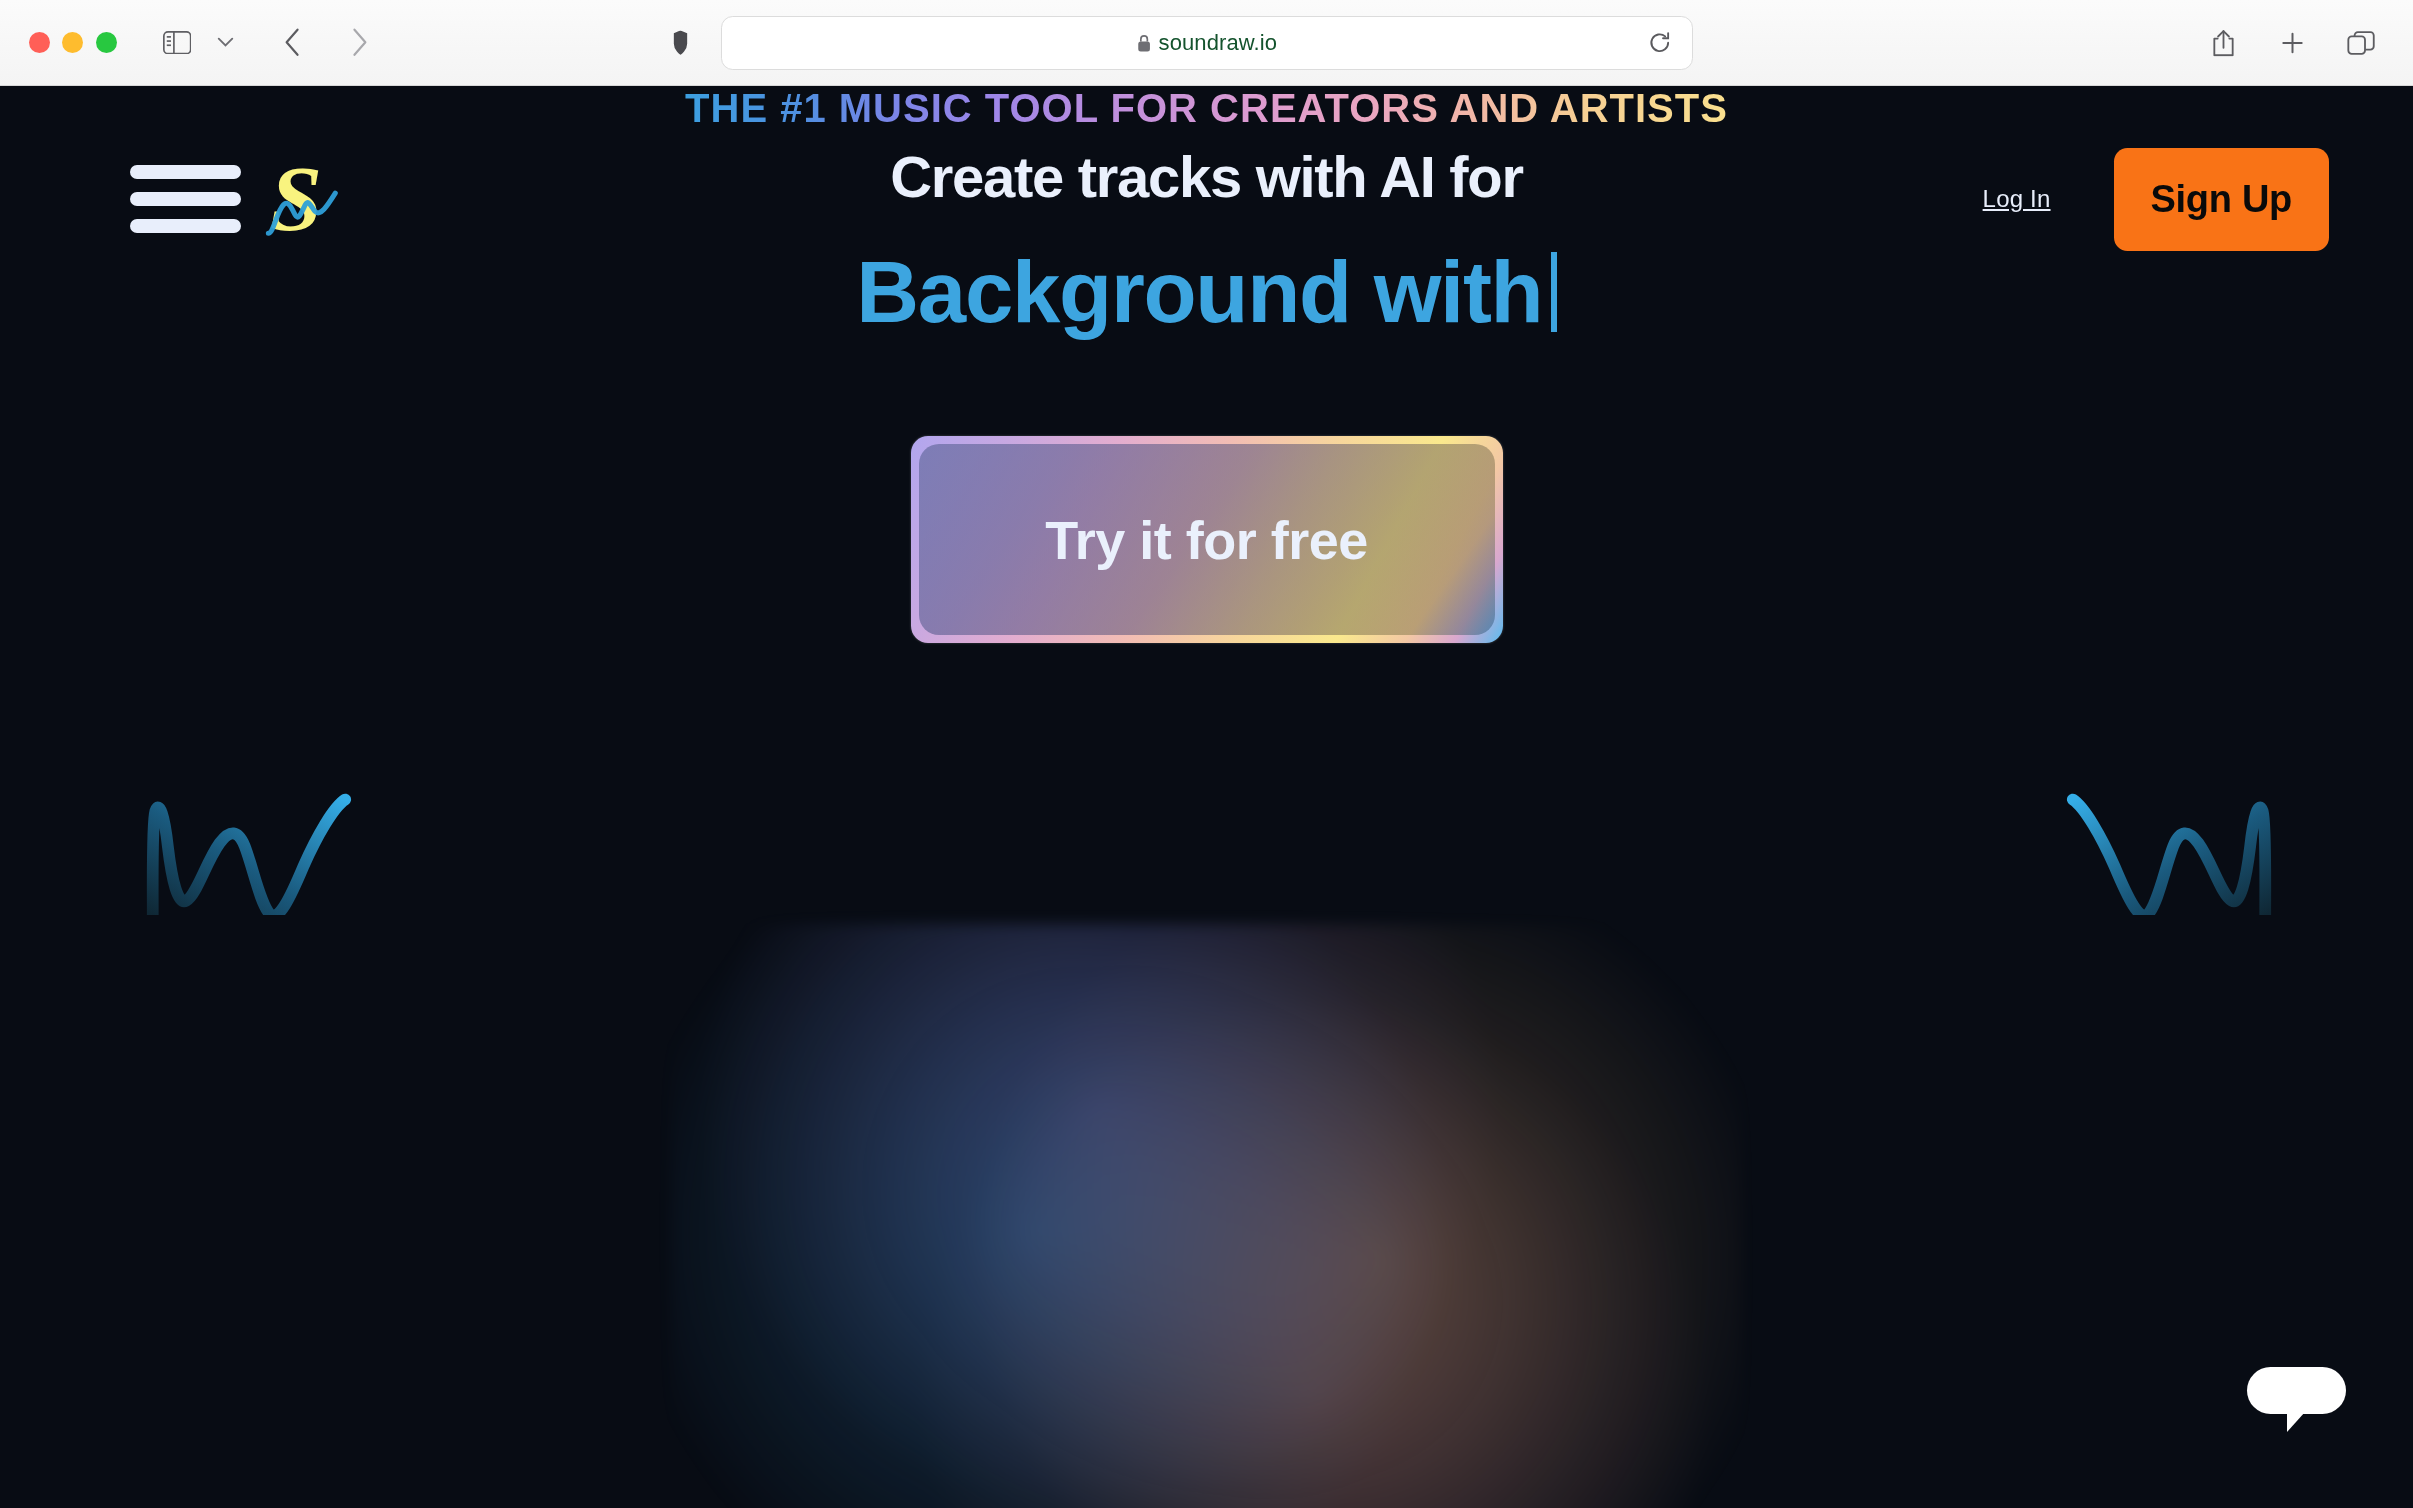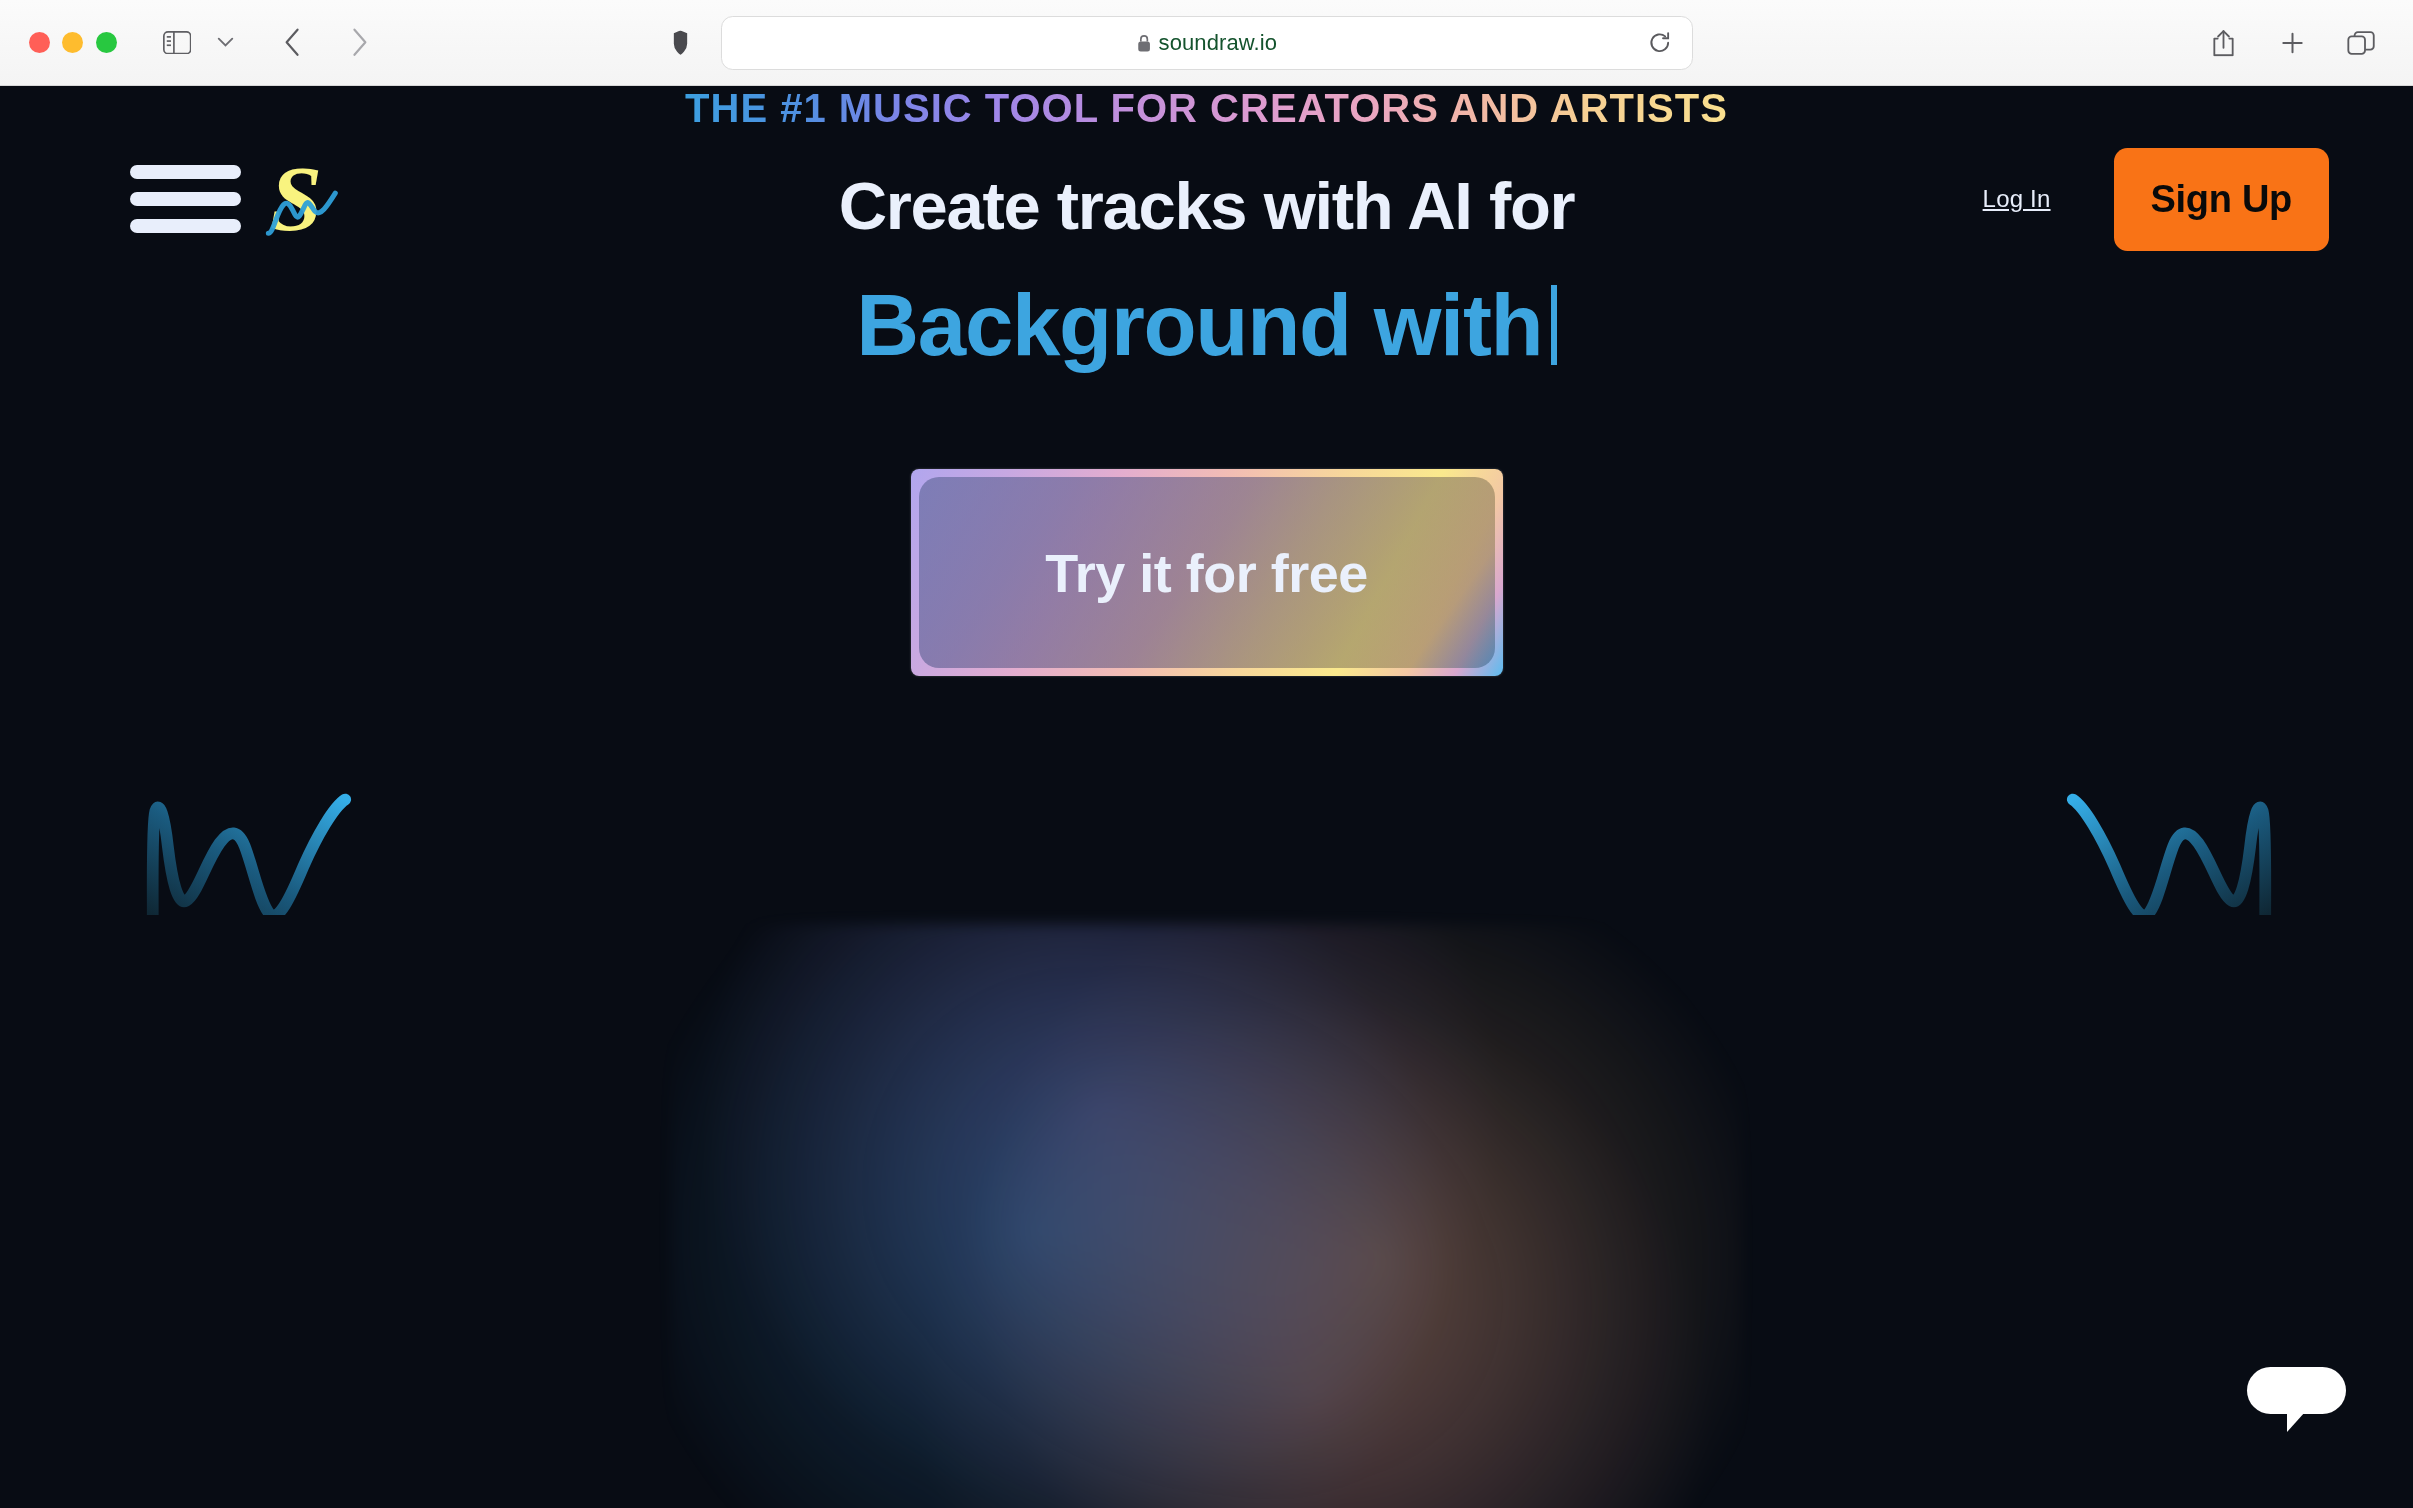--- a/index.html
+++ b/index.html
@@ -143,22 +143,22 @@
     letter-spacing: 1px;
     background: linear-gradient(90deg,
       #3c9fe0 0%, #4f8fe0 11%, #7a85e8 20%,
       #9f86e8 30%, #c08fdc 42%, #dd9bd0 55%,
       #eaa6c0 66%, #f2b8a6 76%, #f6cf94 86%, #fae08e 100%);
     -webkit-background-clip: text; background-clip: text;
     -webkit-text-fill-color: transparent; color: transparent;
     white-space: nowrap;
   }
   .headline {
-    margin-top: 41px;
-    font-size: 67px; font-weight: 700;
+    margin-top: 17px;
+    font-size: 58px; font-weight: 700;
     color: #eaf0fc; letter-spacing: -1.3px;
     white-space: nowrap; line-height: 1.0;
   }
   .headline-2 {
     margin-top: 42px;
     font-size: 87px; font-weight: 700;
     color: #3da5e0; letter-spacing: -1.3px;
     white-space: nowrap; line-height: 1.0;
     display: flex; align-items: center;
   }
@@ -169,21 +169,21 @@
     margin-left: 8.4px;
   }
 
   .cta-wrap {
     position: relative;
     margin-top: 101px;
     width: 592px; height: 207px;
   }
   .cta-btn {
     position: absolute; inset: 0;
-    border-radius: 8px;
+    border-radius: 17px;
     padding: 8px;
     background: linear-gradient(118deg,
       #b1a6ee 0%, #c7a8e2 14%, #e3adcf 30%,
       #f2bdb4 46%, #f7d79b 62%, #fae98d 76%,
       #f3c8a4 86%, #d9a8cf 93%, #5bbcf0 100%);
     box-shadow: 0 0 2.5px rgba(255,255,255,0.25);
   }
   .cta-inner {
     width: 100%; height: 100%;
     border-radius: 20px;

